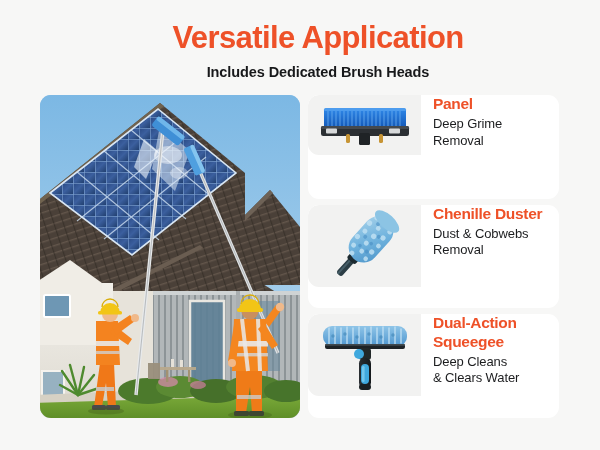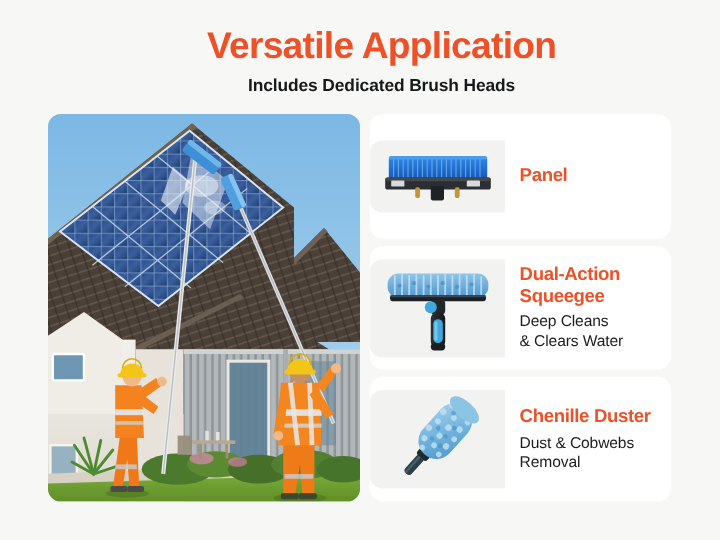--- a/index.html
+++ b/index.html
@@ -55,21 +55,21 @@
     flex:1;
     display:flex;
     flex-direction:column;
     gap:6px;
   }
   .card {
     flex:1;
     background:#ffffff;
     border-radius:11px;
     display:flex;
-    align-items:center;
+    align-items:flex-start;
     overflow:hidden;
   }
   .thumb {
     width:113px;
     flex:none;
     background:#f2f2f1;
     display:flex;
     align-items:center;
     justify-content:center;
     border-radius:11px 0 0 11px;
@@ -349,82 +349,22 @@
             <rect x="42" y="38" width="11" height="12" rx="1.5" fill="#1f2326"></rect>
 
             <rect x="29" y="39" width="4" height="9" rx="1.6" fill="#c79535"></rect>
             <rect x="62" y="39" width="4" height="9" rx="1.6" fill="#c79535"></rect>
           </svg>
         </div>
         <div class="card-text">
           <div class="card-title">
             <span>Panel</span><br>
           </div>
-        </div>
-      </div>
-
-      <div class="card">
-        <div class="thumb">
-          <svg width="100" height="82" viewBox="0 0 100 82" xmlns="http://www.w3.org/2000/svg">
-            <defs>
-              <linearGradient id="sleeveG" x1="0" y1="0" x2="0" y2="1">
-                <stop offset="0%" stop-color="#8fc5e8"></stop>
-                <stop offset="100%" stop-color="#4f96cf"></stop>
-              </linearGradient>
-              <linearGradient id="gripG" x1="0" y1="0" x2="1" y2="0">
-                <stop offset="0%" stop-color="#2a2f33"></stop>
-                <stop offset="100%" stop-color="#15191c"></stop>
-              </linearGradient>
-            </defs>
-
-            <rect x="8" y="12" width="84" height="20" rx="9" fill="url(#sleeveG)"></rect>
-            <g stroke="#c3e2f5" stroke-width="1.5" opacity="0.85" stroke-linecap="round">
-              <line x1="14" y1="14" x2="14" y2="30"></line>
-                <line x1="20" y1="13" x2="20" y2="31"></line>
-              <line x1="26" y1="14" x2="26" y2="30"></line>
-                <line x1="32" y1="13" x2="32" y2="31"></line>
-              <line x1="38" y1="14" x2="38" y2="30"></line>
-                <line x1="44" y1="13" x2="44" y2="31"></line>
-              <line x1="50" y1="14" x2="50" y2="30"></line>
-                <line x1="56" y1="13" x2="56" y2="31"></line>
-              <line x1="62" y1="14" x2="62" y2="30"></line>
-                <line x1="68" y1="13" x2="68" y2="31"></line>
-              <line x1="74" y1="14" x2="74" y2="30"></line>
-                <line x1="80" y1="13" x2="80" y2="31"></line>
-              <line x1="86" y1="15" x2="86" y2="29"></line>
-            </g>
-            <g fill="#2f79ab" opacity="0.45">
-              <circle cx="18" cy="22" r="1.8"></circle>
-                <circle cx="30" cy="20" r="1.8"></circle>
-              <circle cx="42" cy="23" r="1.8"></circle>
-                <circle cx="54" cy="20" r="1.8"></circle>
-              <circle cx="66" cy="23" r="1.8"></circle>
-                <circle cx="78" cy="21" r="1.8"></circle>
-            </g>
-
-            <rect x="10" y="30" width="80" height="5" rx="2" fill="#1d2226"></rect>
-            <rect x="10" y="30" width="80" height="1.8" rx="1" fill="#3f484e"></rect>
-
-            <rect x="44" y="34" width="12" height="12" rx="3" fill="#222829"></rect>
-            <circle cx="44" cy="40" r="5" fill="#3fa8dd"></circle>
-
-            <rect x="44" y="44" width="12" height="30" rx="5.5" fill="url(#gripG)"></rect>
-            <rect x="46" y="50" width="8" height="20" rx="4" fill="#3fa8dd"></rect>
-            <rect x="47" y="52" width="2.6" height="16" rx="1.3" fill="#7fcdf0" opacity="0.8"></rect>
-            <rect x="44" y="70" width="12" height="6" rx="3" fill="#1a1f22"></rect>
-          </svg>
-        </div>
-        <div class="card-text">
-          <div class="card-title">
-            <span>Dual-Action</span><br>
-            <span>Squeegee</span>
-          </div>
           <div class="card-desc">
-            <span>Deep Cleans</span><br>
-            <span>&amp; Clears Water</span>
+            <span>Deep Grime Removal</span>
           </div>
         </div>
       </div>
 
       <div class="card">
         <div class="thumb">
           <svg width="96" height="82" viewBox="0 0 96 82" xmlns="http://www.w3.org/2000/svg">
             <defs>
               <linearGradient id="chenG" x1="0" y1="0" x2="1" y2="1">
                 <stop offset="0%" stop-color="#a7d2ea"></stop>
@@ -475,15 +415,78 @@
           <div class="card-title">
             <span>Chenille Duster</span>
           </div>
           <div class="card-desc">
             <span>Dust &amp; Cobwebs</span><br>
             <span>Removal</span>
           </div>
         </div>
       </div>
 
+      <div class="card">
+        <div class="thumb">
+          <svg width="100" height="82" viewBox="0 0 100 82" xmlns="http://www.w3.org/2000/svg">
+            <defs>
+              <linearGradient id="sleeveG" x1="0" y1="0" x2="0" y2="1">
+                <stop offset="0%" stop-color="#8fc5e8"></stop>
+                <stop offset="100%" stop-color="#4f96cf"></stop>
+              </linearGradient>
+              <linearGradient id="gripG" x1="0" y1="0" x2="1" y2="0">
+                <stop offset="0%" stop-color="#2a2f33"></stop>
+                <stop offset="100%" stop-color="#15191c"></stop>
+              </linearGradient>
+            </defs>
+
+            <rect x="8" y="12" width="84" height="20" rx="9" fill="url(#sleeveG)"></rect>
+            <g stroke="#c3e2f5" stroke-width="1.5" opacity="0.85" stroke-linecap="round">
+              <line x1="14" y1="14" x2="14" y2="30"></line>
+                <line x1="20" y1="13" x2="20" y2="31"></line>
+              <line x1="26" y1="14" x2="26" y2="30"></line>
+                <line x1="32" y1="13" x2="32" y2="31"></line>
+              <line x1="38" y1="14" x2="38" y2="30"></line>
+                <line x1="44" y1="13" x2="44" y2="31"></line>
+              <line x1="50" y1="14" x2="50" y2="30"></line>
+                <line x1="56" y1="13" x2="56" y2="31"></line>
+              <line x1="62" y1="14" x2="62" y2="30"></line>
+                <line x1="68" y1="13" x2="68" y2="31"></line>
+              <line x1="74" y1="14" x2="74" y2="30"></line>
+                <line x1="80" y1="13" x2="80" y2="31"></line>
+              <line x1="86" y1="15" x2="86" y2="29"></line>
+            </g>
+            <g fill="#2f79ab" opacity="0.45">
+              <circle cx="18" cy="22" r="1.8"></circle>
+                <circle cx="30" cy="20" r="1.8"></circle>
+              <circle cx="42" cy="23" r="1.8"></circle>
+                <circle cx="54" cy="20" r="1.8"></circle>
+              <circle cx="66" cy="23" r="1.8"></circle>
+                <circle cx="78" cy="21" r="1.8"></circle>
+            </g>
+
+            <rect x="10" y="30" width="80" height="5" rx="2" fill="#1d2226"></rect>
+            <rect x="10" y="30" width="80" height="1.8" rx="1" fill="#3f484e"></rect>
+
+            <rect x="44" y="34" width="12" height="12" rx="3" fill="#222829"></rect>
+            <circle cx="44" cy="40" r="5" fill="#3fa8dd"></circle>
+
+            <rect x="44" y="44" width="12" height="30" rx="5.5" fill="url(#gripG)"></rect>
+            <rect x="46" y="50" width="8" height="20" rx="4" fill="#3fa8dd"></rect>
+            <rect x="47" y="52" width="2.6" height="16" rx="1.3" fill="#7fcdf0" opacity="0.8"></rect>
+            <rect x="44" y="70" width="12" height="6" rx="3" fill="#1a1f22"></rect>
+          </svg>
+        </div>
+        <div class="card-text">
+          <div class="card-title">
+            <span>Dual-Action</span><br>
+            <span>Squeegee</span>
+          </div>
+          <div class="card-desc">
+            <span>Deep Cleans</span><br>
+            <span>&amp; Clears Water</span>
+          </div>
+        </div>
+      </div>
+
     </div>
   </div>
 </div>
 
 </body></html>

